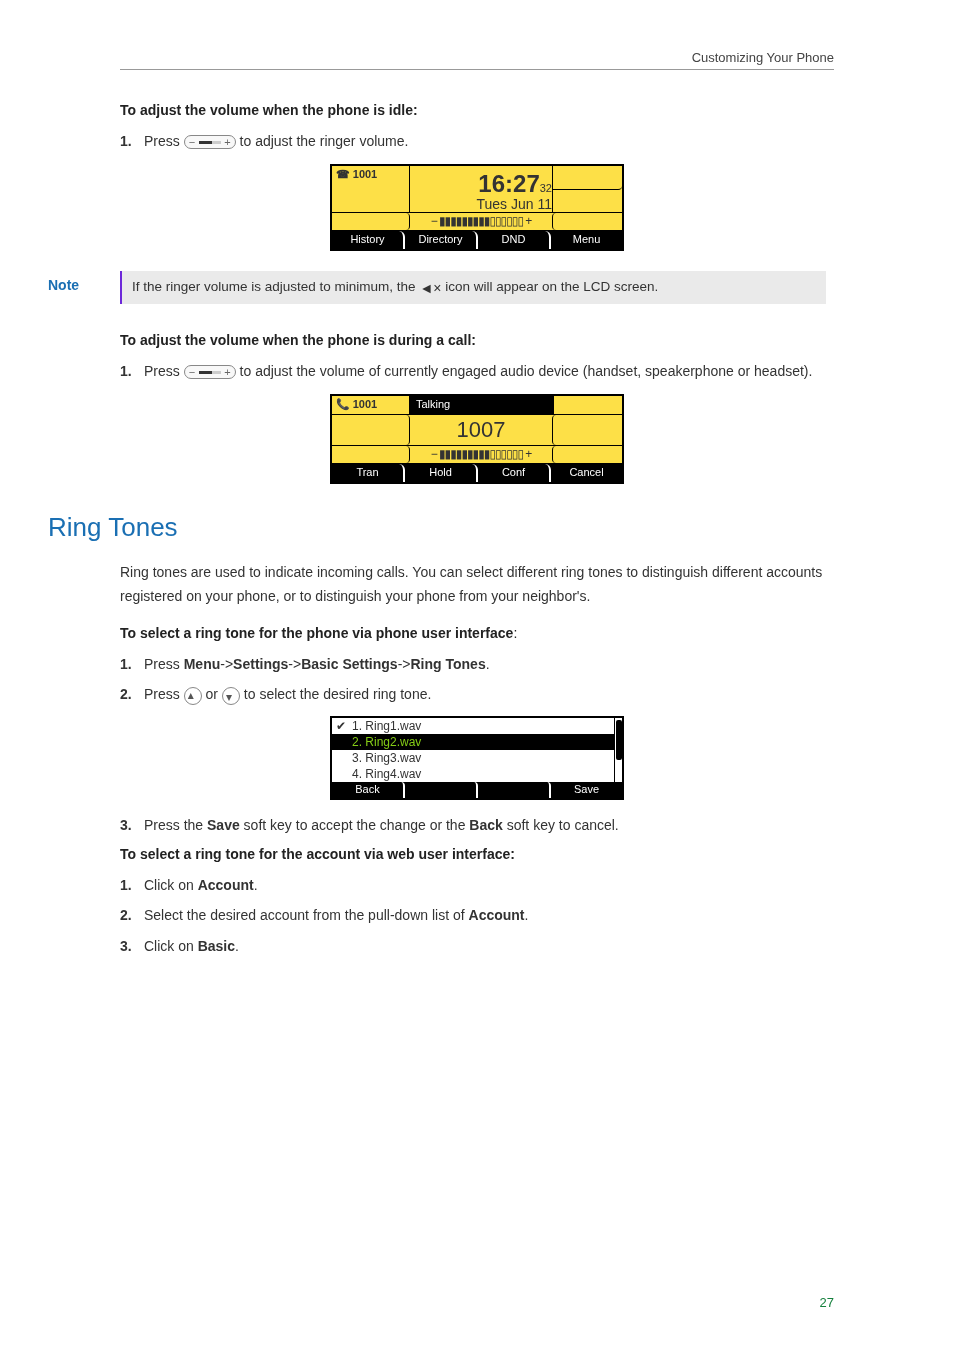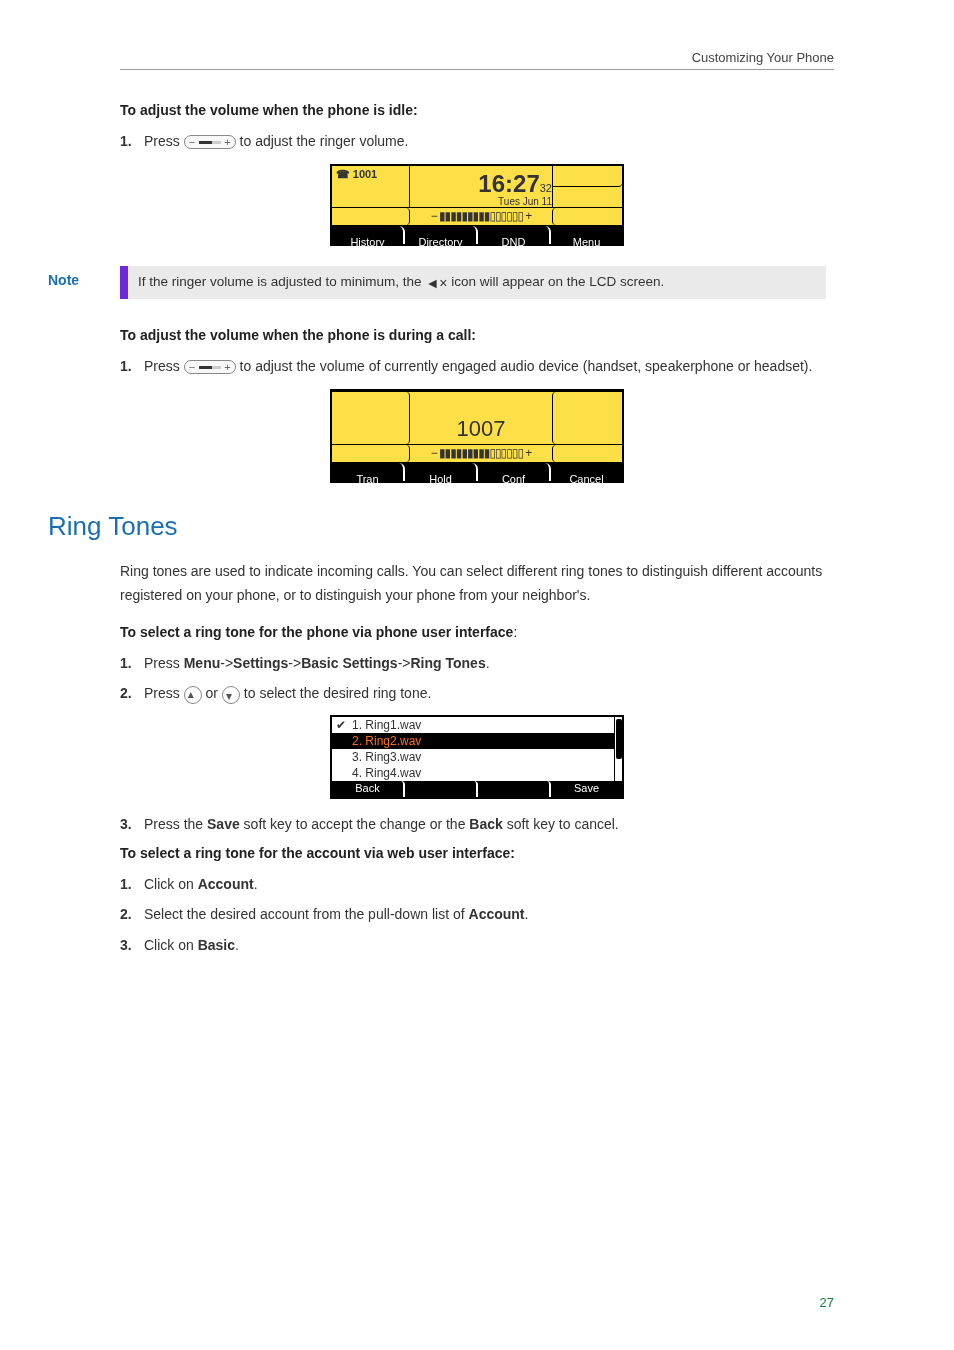--- a/index.html
+++ b/index.html
@@ -129,21 +129,21 @@
     }
     .lcd-time {
       font-size: 24px;
       font-weight: bold;
     }
     .lcd-time .sec {
       font-size: 11px;
       font-weight: normal;
     }
     .lcd-date {
-      font-size: 10px;
+      font-size: 14px;
       margin-top: -2px;
     }
     .lcd-cell-right {
       width: 70px;
       display: flex;
       flex-direction: column;
     }
     .lcd-empty-key {
       flex: 1;
       border-left: 1px solid #000;
@@ -178,21 +178,21 @@
       background: #000;
       color: #fff;
       font-size: 11px;
       height: 18px;
     }
     .lcd-softkey {
       flex: 1;
       text-align: center;
       border-right: 2px solid #fff;
       border-radius: 6px 6px 0 0;
-      padding-top: 10px;
+      padding-top: 2px;
     }
     .lcd-softkey:last-child { border-right: none; }
     .lcd-talking-header {
       display: flex;
       height: 18px;
     }
     .lcd-talk-left {
       width: 78px;
       font-size: 11px;
       font-weight: bold;
@@ -203,37 +203,36 @@
       flex: 1;
       background: #000;
       color: #fff;
       font-size: 11px;
       padding: 2px 6px;
     }
     .lcd-number {
       font-size: 22px;
       text-align: center;
       padding: 2px 0;
-      margin-top: 22px;
     }
     .note-row {
       display: flex;
       margin: 20px 8px 28px -72px;
     }
     .note-label {
       width: 72px;
       color: #1a6fb3;
       font-weight: bold;
       font-size: 14px;
       padding-top: 6px;
     }
     .note-body {
       flex: 1;
       background: #eaeaea;
-      border-left: 8px solid #6d28d9;
+      border-left: 2px solid #6d28d9;
       padding: 8px 10px;
       font-size: 13.5px;
     }
     .mute-icon {
       display: inline-block;
       vertical-align: middle;
       font-size: 14px;
     }
     .section-title {
       color: #1a6fb3;
@@ -252,21 +251,21 @@
       border: 2px solid #000;
       font-size: 12px;
     }
     .rt-row {
       display: flex;
       align-items: center;
       padding: 1px 4px;
     }
     .rt-row.sel {
       background: #000;
-      color: #f97316;
+      color: #84cc16;
     }
     .rt-check {
       width: 16px;
     }
     .rt-body {
       display: flex;
     }
     .rt-list { flex: 1; }
     .rt-scrollbar {
       width: 8px;
@@ -364,20 +363,27 @@
   <div class="num-item">
     <span class="num">1.</span>
     <span class="text">
       <span>Press </span>
       <span class="key-icon"><span class="bar"></span></span>
       <span> to adjust the volume of currently engaged audio device (handset, speakerphone or headset).</span>
     </span>
   </div>
 
   <div class="lcd-screen">
+    <div class="lcd-talking-header">
+      <div class="lcd-talk-left">📞 1001</div>
+      <div class="lcd-talk-status">Talking</div>
+      <div class="lcd-cell-right" style="border-left:1px solid #000;">
+        <div class="lcd-empty-key"></div>
+      </div>
+    </div>
     <div style="display:flex;border-top:1px solid #000;border-bottom:1px solid #000;">
       <div style="width:78px;border-right:1px solid #000;border-radius:0 4px 4px 0;"></div>
       <div class="lcd-number" style="flex:1">1007</div>
       <div style="width:70px;border-left:1px solid #000;border-radius:4px 0 0 4px;"></div>
     </div>
     <div class="lcd-row2">
       <div class="lcd-row2-left"></div>
       <div class="lcd-volbar">− ▮▮▮▮▮▮▮▮▮▯▯▯▯▯▯ +</div>
       <div class="lcd-row2-right"></div>
     </div>

